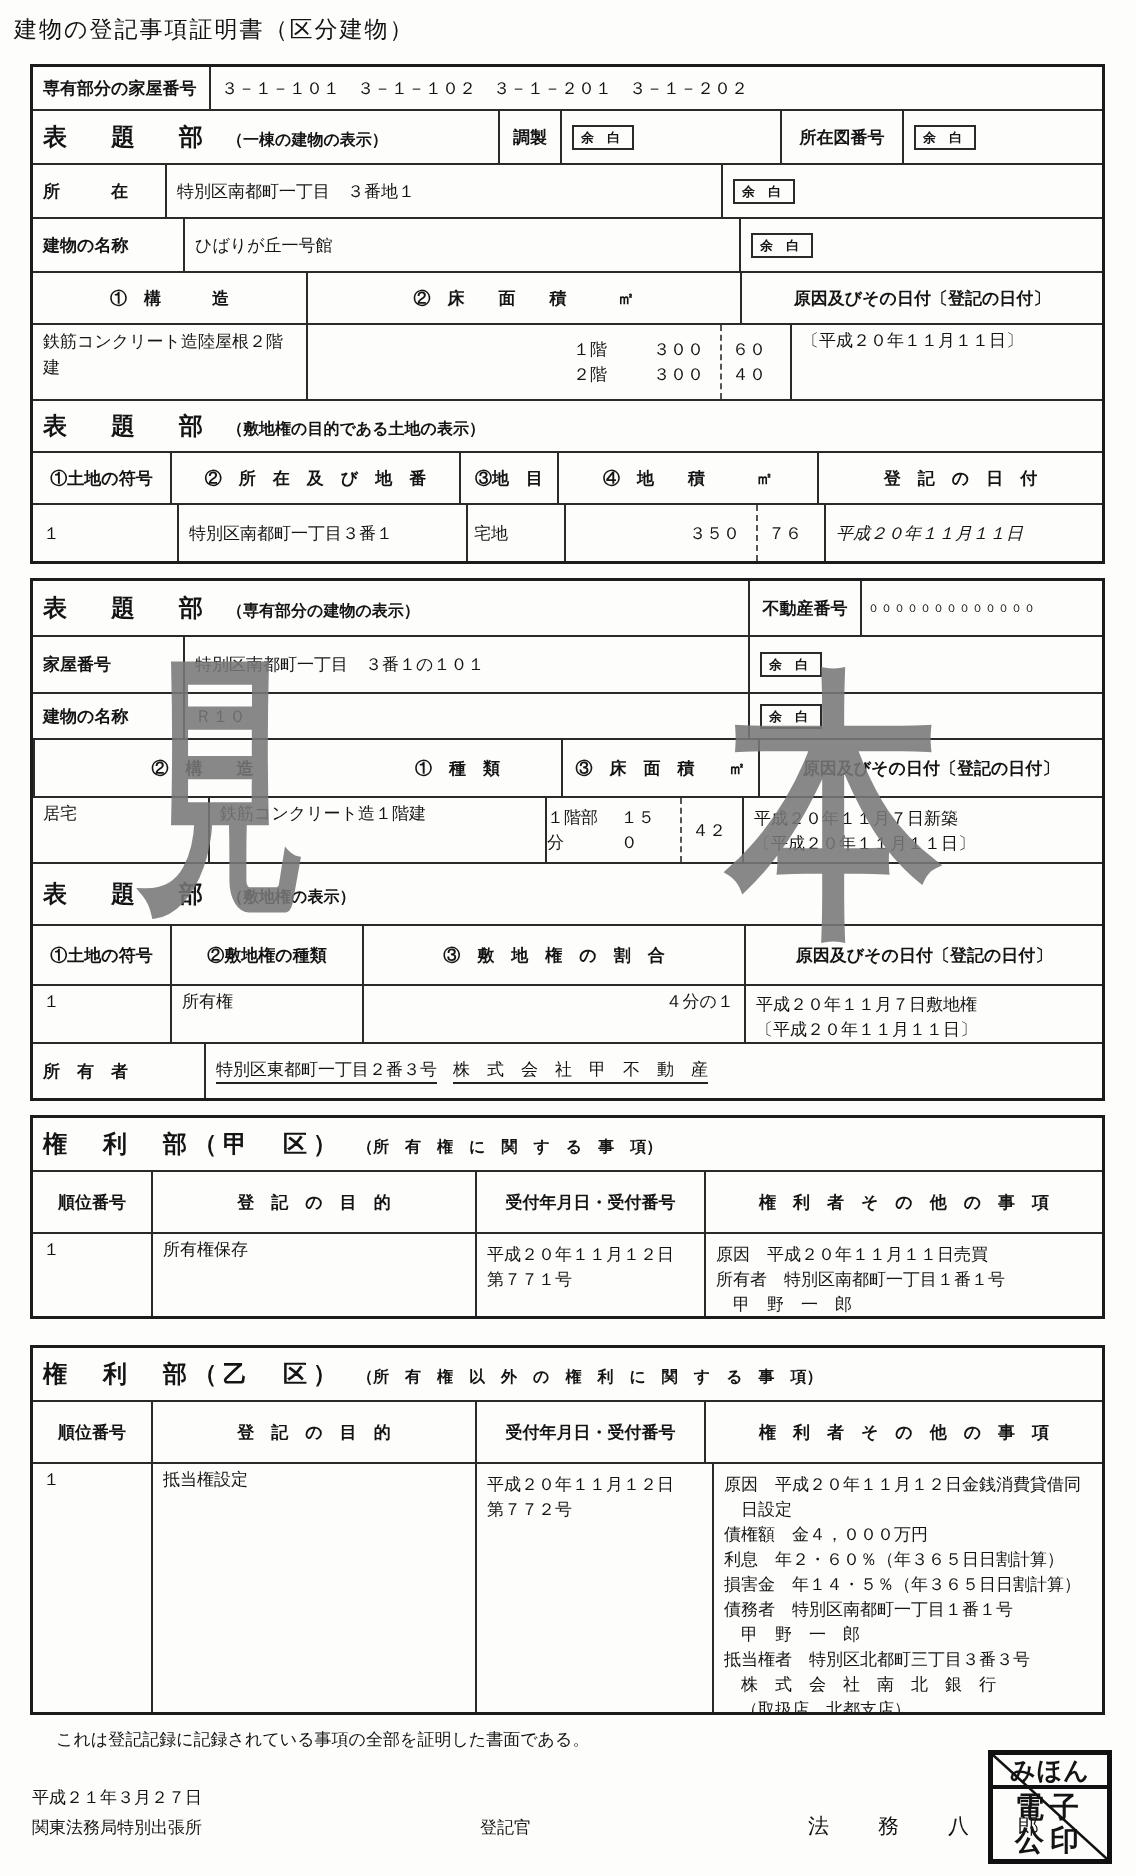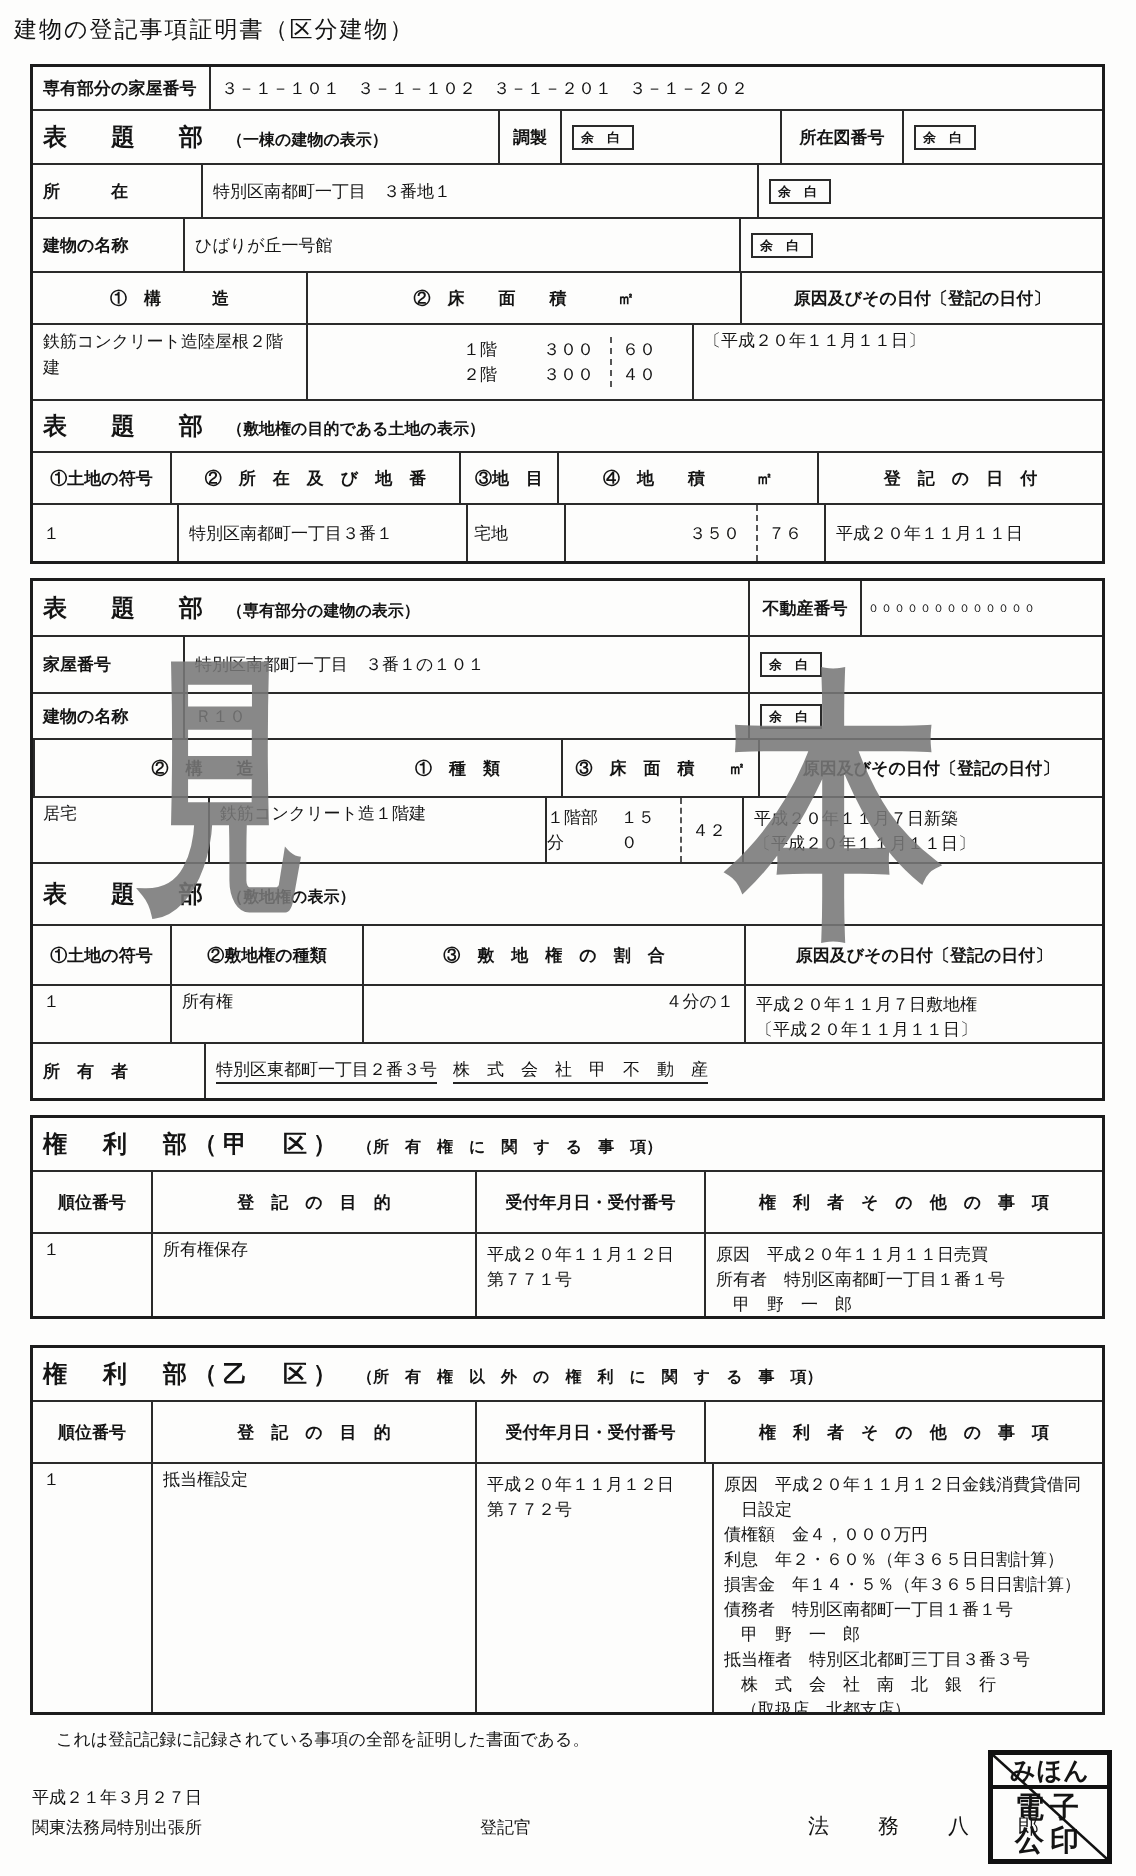--- a/index.html
+++ b/index.html
@@ -78,41 +78,41 @@
       <div class="c lbl ctr" style="width:62px;">調製</div>
       <div class="c" style="width:220px;">
         <span class="blank-box">余 白</span>
       </div>
       <div class="c lbl ctr" style="width:122px;">所在図番号</div>
       <div class="c" style="flex:1;">
         <span class="blank-box">余 白</span>
       </div>
     </div>
     <div class="r" style="height:54px;">
-      <div class="c first lbl" style="width:168px;">所　　　在</div>
+      <div class="c first lbl" style="width:132px;">所　　　在</div>
       <div class="c" style="width:556px;">特別区南都町一丁目　３番地１</div>
       <div class="c" style="flex:1;">
         <span class="blank-box">余 白</span>
       </div>
     </div>
     <div class="r" style="height:54px;">
       <div class="c first lbl" style="width:150px;">建物の名称</div>
       <div class="c" style="width:556px;">ひばりが丘一号館</div>
       <div class="c" style="flex:1;">
         <span class="blank-box">余 白</span>
       </div>
     </div>
     <div class="r" style="height:52px;">
       <div class="c first hd" style="width:273px;">①　構　　　造</div>
       <div class="c hd" style="width:434px;">②　床　　面　　積　　　㎡</div>
       <div class="c hd" style="flex:1;">原因及びその日付〔登記の日付〕</div>
     </div>
     <div class="r" style="height:76px;">
       <div class="c first top" style="width:273px; line-height:26px;">鉄筋コンクリート造陸屋根２階建</div>
-      <div class="c" style="width:386px; padding:12px;">
+      <div class="c" style="width:484px; padding:0;">
         <div class="area">
           <div class="area-left">
             <div>
               <span>１階</span>
               <span>３００</span>
             </div>
             <div>
               <span>２階</span>
               <span>３００</span>
             </div>
@@ -149,21 +149,21 @@
             <div>
               <span>３５０</span>
             </div>
           </div>
           <div class="area-div"></div>
           <div class="area-right" style="width:56px;">
             <div>７６</div>
           </div>
         </div>
       </div>
-      <div class="c" style="flex:1;">平成２０年１１月１１日</div>
+      <div class="c" style="flex:1;font-style:italic;">平成２０年１１月１１日</div>
     </div>
   </div>
 
   <div class="tbl" style="top:578px;">
     <div class="r" style="height:54px;">
       <div class="c first" style="width:715px;">
         <span class="sec-title">表　題　部</span>
         <span class="sec-sub">（専有部分の建物の表示）</span>
       </div>
       <div class="c lbl ctr" style="width:112px; padding:4px 4px;">不動産番号</div>

